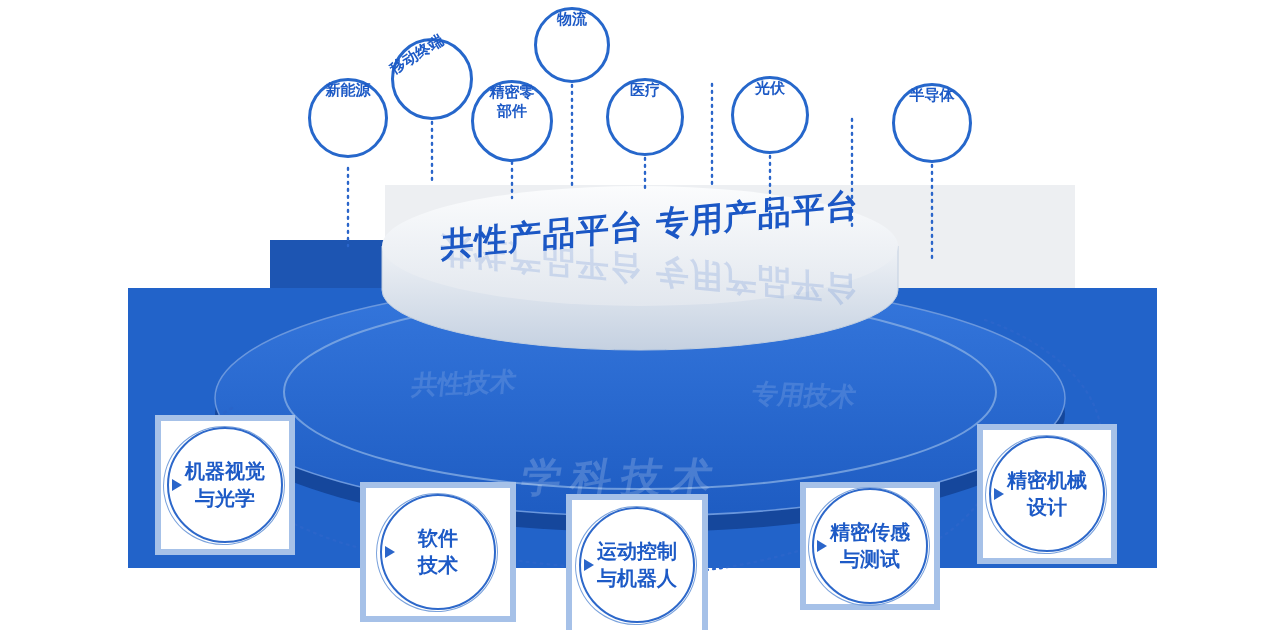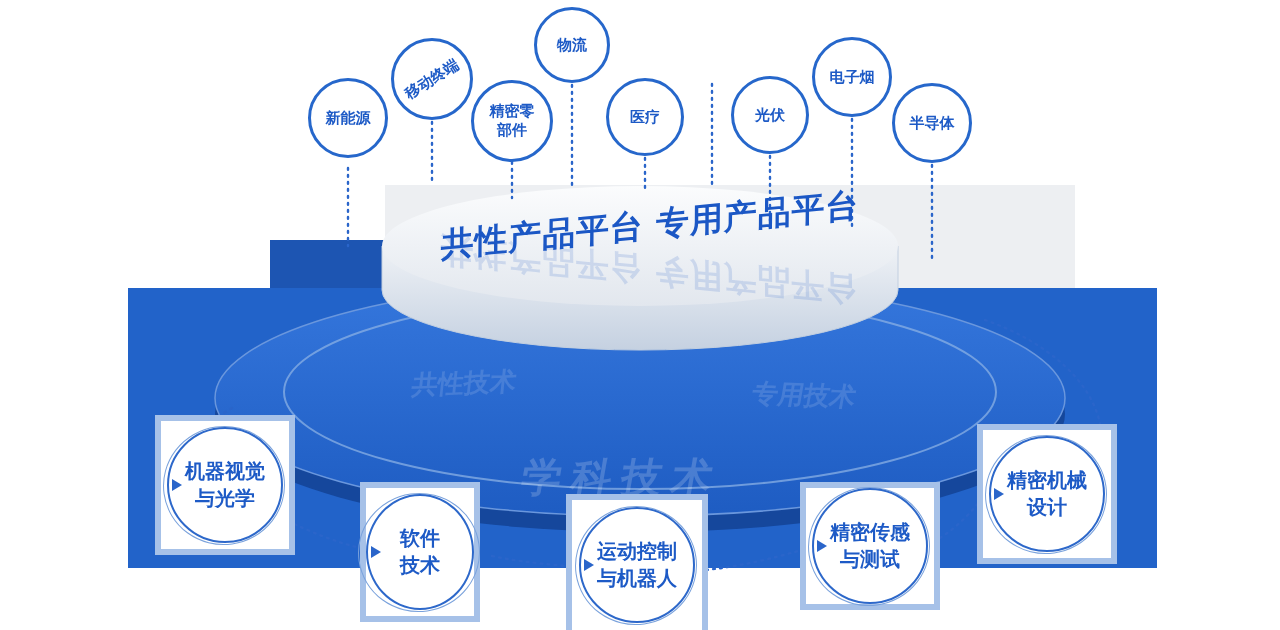--- a/index.html
+++ b/index.html
@@ -24,39 +24,39 @@
     transform:rotate(5.5deg) skewX(6deg) scaleY(-1); opacity:.15; }
 
   
   .wm { position:absolute; color:#ffffff; font-weight:700; white-space:nowrap; }
   .wm-left   { left:412px; top:366px; font-size:26px; opacity:.13; transform:skewX(-8deg) rotate(-2deg); }
   .wm-right  { left:752px; top:378px; font-size:26px; opacity:.13; transform:skewX(-8deg) rotate(2deg); }
   .wm-bottom { left:522px; top:450px; font-size:40px; opacity:.18; letter-spacing:10px; transform:skewX(-10deg); }
 
   
   .ind { position:absolute; background:#fff; border:3px solid #2667cb; border-radius:50%;
-    display:flex; align-items:center; justify-content:center; text-align:center;
+    display:flex; justify-content:center; text-align:center;
     color:#1d5ac6; font-weight:700; font-size:15px; line-height:1.25; }
   .ind .two { display:block; }
   .tilt { display:inline-block; transform:rotate(-32deg); }
   .c1 { left:308px; top:78px; width:80px; height:80px; }
   .c2 { left:391px; top:38px; width:82px; height:82px; }
   .c3 { left:471px; top:80px; width:82px; height:82px; }
   .c4 { left:534px; top:7px;  width:76px; height:76px; }
   .c5 { left:606px; top:78px; width:78px; height:78px; }
   .c6 { left:674px; top:6px;  width:76px; height:76px; }
   .c7 { left:731px; top:76px; width:78px; height:78px; }
   .c8 { left:812px; top:37px; width:80px; height:80px; }
   .c9 { left:892px; top:83px; width:80px; height:80px; }
 
   
   .tech { position:absolute; background:#fff; border:6px solid #a6c1e8;
     display:flex; align-items:center; justify-content:center; }
   .b1 { left:155px; top:415px; width:140px; height:140px; }
-  .b2 { left:360px; top:482px; width:120px; height:140px; }
+  .b2 { left:360px; top:482px; width:156px; height:140px; }
   .b3 { left:566px; top:494px; width:142px; height:142px; }
   .b4 { left:800px; top:482px; width:140px; height:128px; }
   .b5 { left:977px; top:424px; width:140px; height:140px; }
   .tech .ring { position:absolute; left:50%; top:50%; width:122px; height:119px;
     margin:-59px 0 0 -62px; border:1.5px solid #7aa2dc; border-radius:50%;
     transform:rotate(-8deg); }
   .tech .circle { position:relative; width:116px; height:116px; background:#fff;
     border:2.2px solid #2d68ca; border-radius:50%;
     display:flex; align-items:center; justify-content:center; text-align:center;
     color:#1d5ac6; font-weight:700; font-size:20px; line-height:1.35; }
@@ -136,23 +136,20 @@
   </div>
   <div class="ind c4">
     <span>物流</span>
   </div>
   <div class="ind c5">
     <span>医疗</span>
   </div>
   <div class="ind c7">
     <span>光伏</span>
   </div>
-  <div class="ind c8">
-    <span>电子烟</span>
-  </div>
   <div class="ind c9">
     <span>半导体</span>
   </div>
 
   <div class="tech b1">
     <div class="ring"></div>
     <div class="circle">
       <div class="arrow"></div>
       <span class="lbl">
         <span>机器视觉</span>

